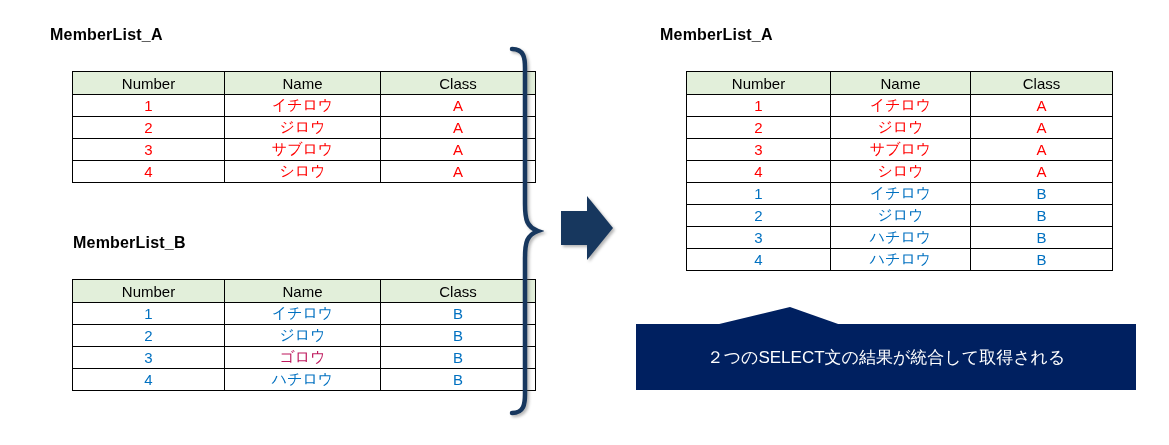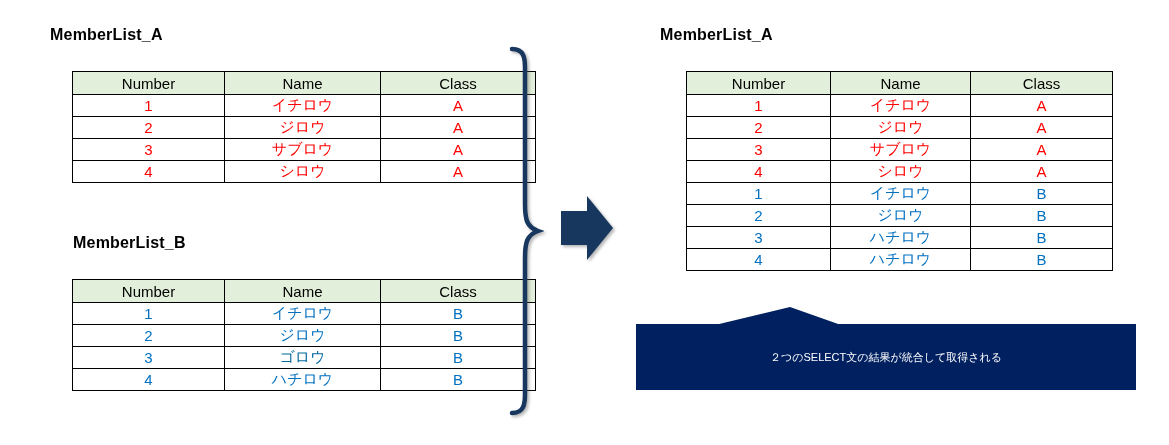--- a/index.html
+++ b/index.html
@@ -27,21 +27,21 @@
   }
   table.grid td{height:21px;}
   .shape{position:absolute;}
   .shadowed{filter:drop-shadow(2px 2px 1.5px rgba(90,90,90,0.45));}
   .callout-box{
     position:absolute;left:636px;top:324px;width:500px;height:66px;
     background:var(--callout-bg,#002060);
     display:flex;align-items:center;justify-content:center;
   }
   .callout-text{
-    color:var(--callout-text,#fff);font-size:11px;white-space:nowrap;
+    color:var(--callout-text,#fff);font-size:17px;white-space:nowrap;
   }
 </style>
 </head>
 <body>
 
 <div class="canvas">
 
   <div class="tbl-title" style="left:50px;top:26px;">MemberList_A</div>
   <table class="grid" style="left:40px;top:71px;width:463px;">
     <colgroup>
@@ -100,21 +100,21 @@
           <td style="color: rgb(0, 112, 192);">イチロウ</td>
           <td style="color: rgb(0, 112, 192);">B</td>
         </tr>
         <tr>
           <td style="color: rgb(0, 112, 192);">2</td>
           <td style="color: rgb(0, 112, 192);">ジロウ</td>
           <td style="color: rgb(0, 112, 192);">B</td>
         </tr>
         <tr>
           <td style="color: rgb(0, 112, 192);">3</td>
-          <td style="color: #0369a1;">ゴロウ</td>
+          <td style="color: #be185d;">ゴロウ</td>
           <td style="color: rgb(0, 112, 192);">B</td>
         </tr>
         <tr>
           <td style="color: rgb(0, 112, 192);">4</td>
           <td style="color: rgb(0, 112, 192);">ハチロウ</td>
           <td style="color: rgb(0, 112, 192);">B</td>
         </tr>
       </tbody>
   </table>
 

